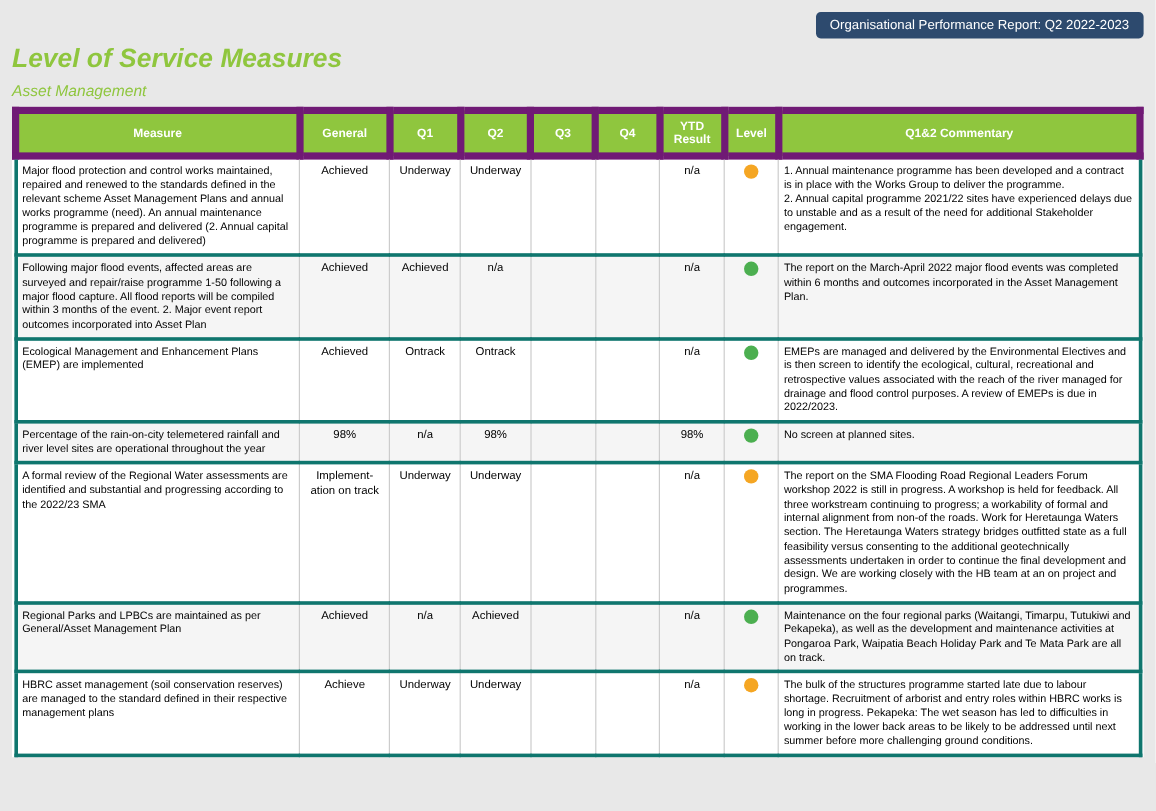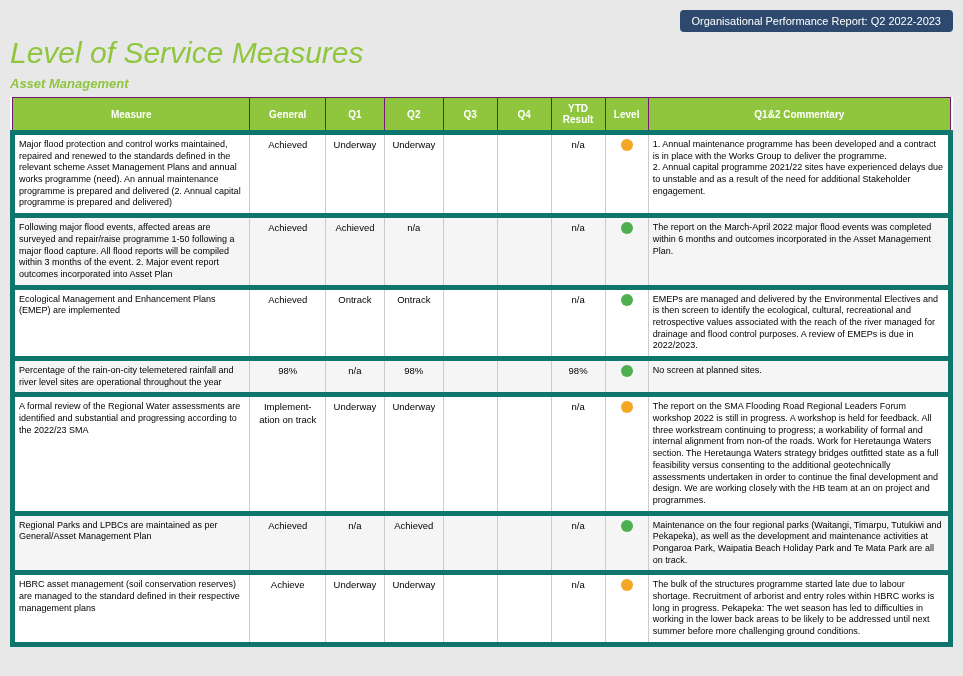--- a/index.html
+++ b/index.html
@@ -19,57 +19,57 @@
       padding: 5px 12px;
       border-radius: 4px;
       font-size: 11px;
       font-weight: normal;
       margin-bottom: 4px;
     }
 
     .page-title {
       clear: both;
       color: #8fc63e;
-      font-size: 30px;
-      font-weight: normal;
+      font-size: 22px;
+      font-weight: bold;
       font-style: italic;
       margin-bottom: 6px;
       margin-top: 4px;
     }
 
     .section-title {
       color: #8fc63e;
       font-size: 13px;
-      font-weight: bold;
+      font-weight: normal;
       font-style: italic;
       margin-bottom: 6px;
     }
 
     table {
       width: 100%;
       border-collapse: collapse;
       background: #fff;
       font-size: 10px;
     }
 
     thead tr {
       background: #8fc63e;
       color: #fff;
     }
 
     thead th {
       padding: 5px 4px;
       text-align: center;
       font-weight: bold;
-      border: 1px solid #701a75;
+      border: 6px solid #701a75;
       font-size: 10px;
     }
 
     tbody tr {
-      border: 5px solid #0f766e;
+      border: 3px solid #0f766e;
     }
 
     tbody tr:nth-child(even) {
       background: #f5f5f5;
     }
 
     tbody td {
       padding: 4px 4px;
       vertical-align: top;
       border: 1px solid #ccc;

